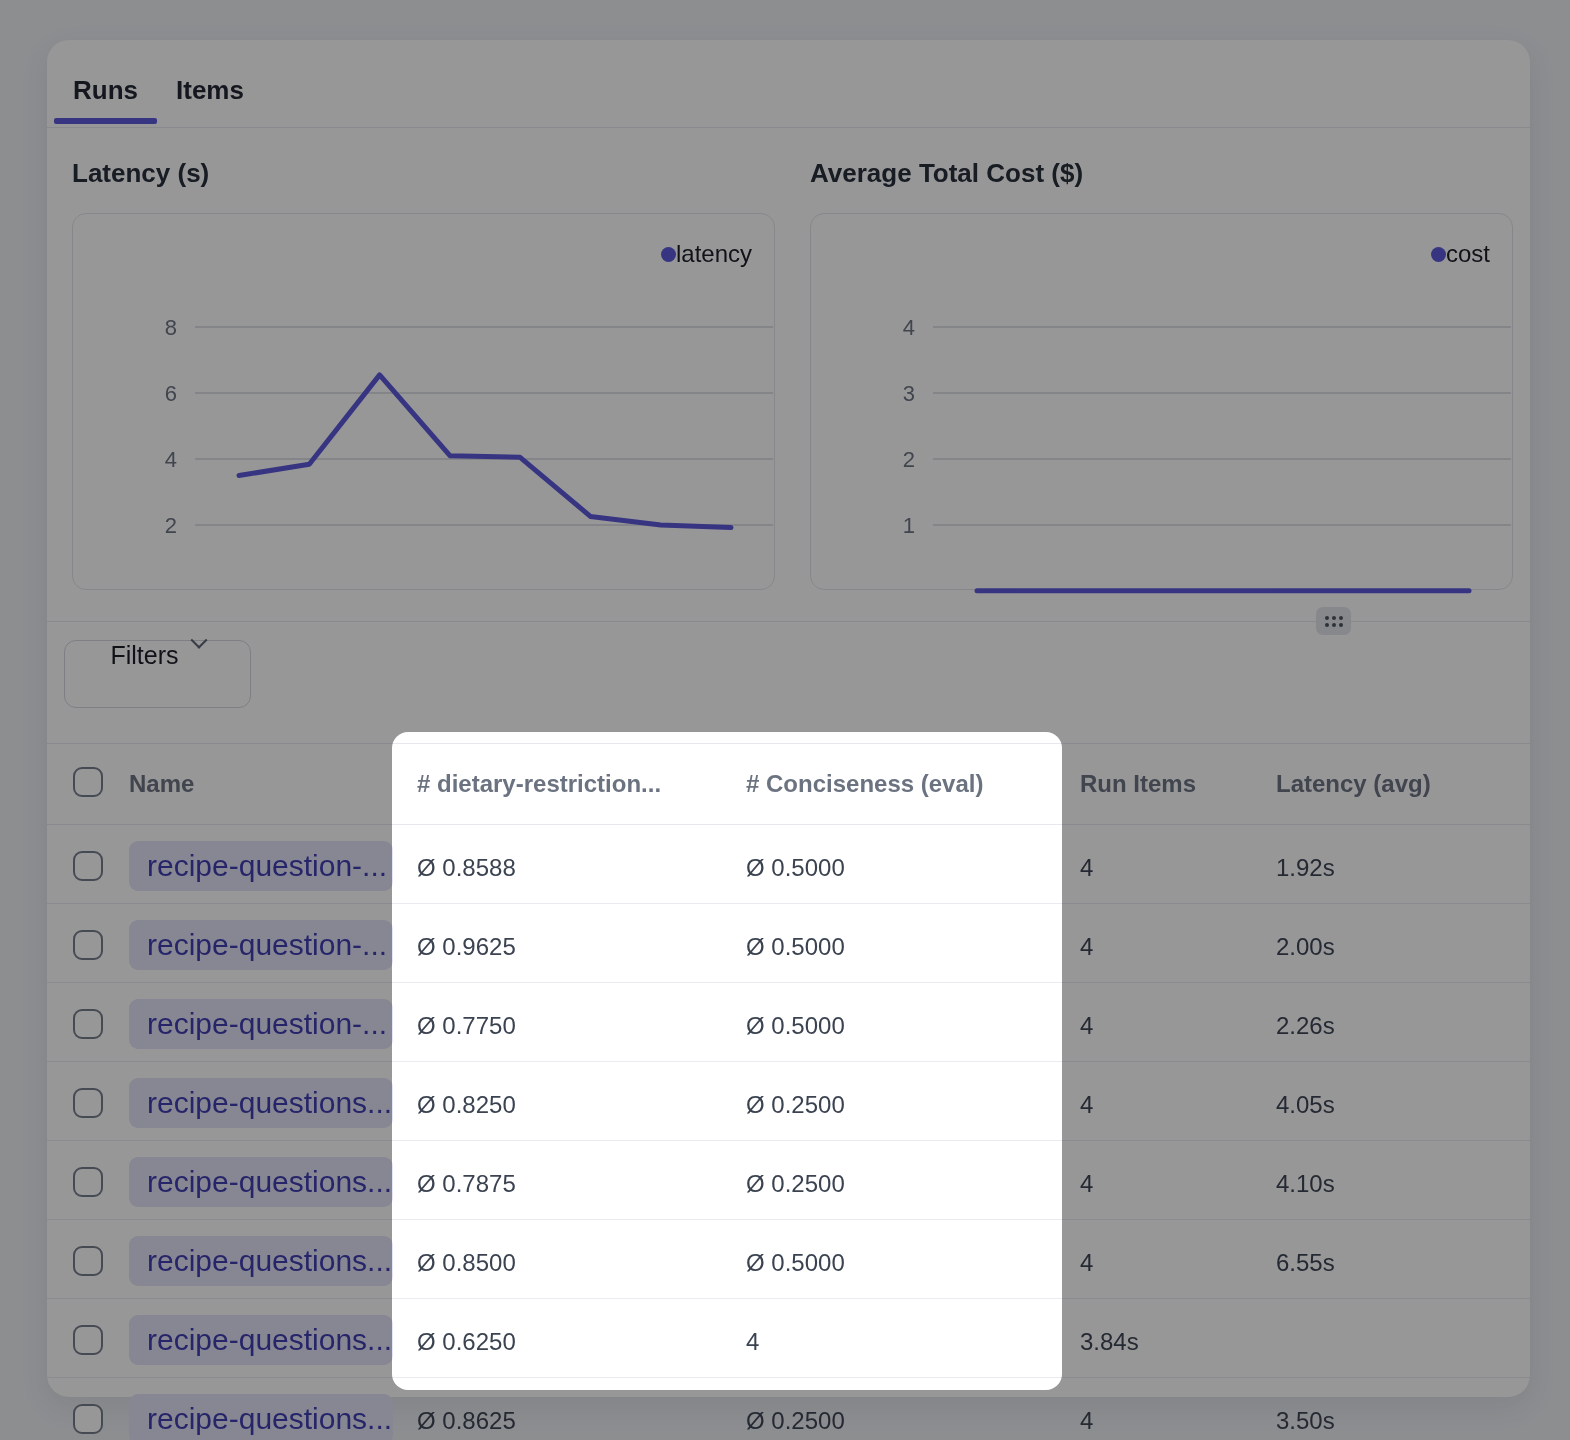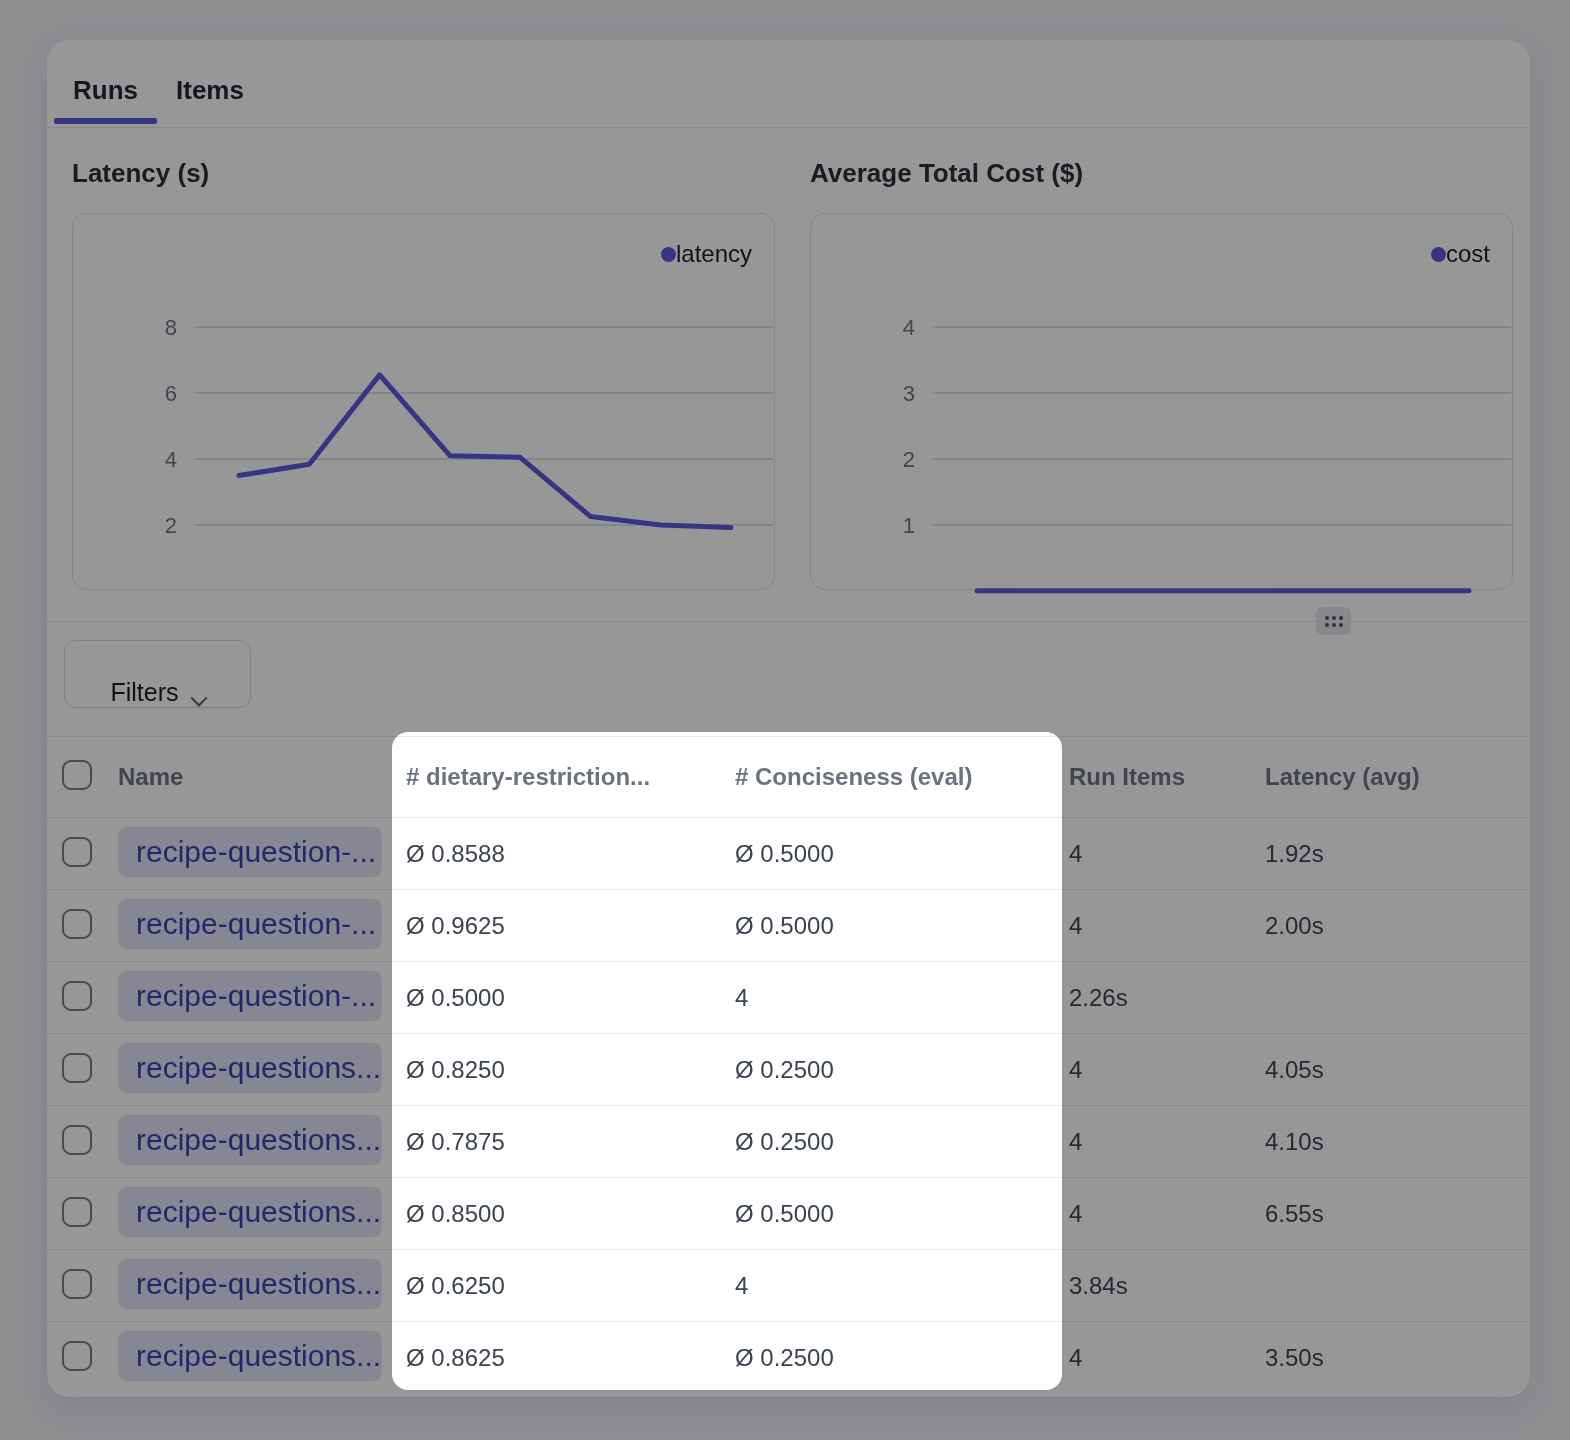--- a/index.html
+++ b/index.html
@@ -69,36 +69,36 @@
     background:#e3e5ea;border-radius:7px;z-index:2;
     display:grid;grid-template-columns:repeat(3,4px);grid-template-rows:repeat(2,4px);
     gap:3px;justify-content:center;align-content:center;cursor:grab;
   }
   .drag-handle i{width:4px;height:4px;border-radius:50%;background:#4b525e;}
 
   
   .filters-btn{
     position:absolute;top:600px;left:17px;width:187px;height:68px;
     background:#fff;border:1.5px solid #d3d6dc;border-radius:12px;
-    display:flex;align-items:flex-end;justify-content:center;gap:14px;
+    display:flex;align-items:flex-start;justify-content:center;gap:14px;
     font-family:inherit;font-size:25px;font-weight:500;color:var(--dark-text);cursor:pointer;
   }
   .chev{
     width:12px;height:12px;border-right:2.5px solid #5b6472;border-bottom:2.5px solid #5b6472;
     transform:rotate(45deg) translate(-2px,-2px);margin-top:-4px;
   }
 
   
   .table{position:absolute;top:696px;left:0;right:0;bottom:0;}
   .thead{
     height:82px;border-top:1.5px solid var(--border);border-bottom:1.5px solid var(--border);
   }
   .thead,.trow{
     display:grid;grid-template-columns:56px 288px 329px 334px 196px 1fr;
-    align-items:center;padding-left:15px;
+    align-items:center;padding-left:26px;margin-top:7px;
   }
   .trow{height:72px;border-bottom:1.5px solid var(--row-border);}
   .trow:last-child{border-bottom:none;}
   .hcell{font-size:24px;font-weight:600;color:var(--gray-text);white-space:nowrap;overflow:hidden;}
   .cell{font-size:24px;color:var(--cell-text);white-space:nowrap;}
   .checkbox{
     display:inline-block;width:30px;height:30px;border:2px solid #747c89;border-radius:9px;
     background:#fff;cursor:pointer;
   }
   .badge{
@@ -207,20 +207,21 @@
     <span><span class="badge">recipe-question-...</span></span>
     <span class="cell">Ø 0.9625</span>
     <span class="cell">Ø 0.5000</span>
     <span class="cell">4</span>
     <span class="cell">2.00s</span>
   </div>
 
   <div class="trow">
     <span><span class="checkbox"></span></span>
     <span><span class="badge">recipe-question-...</span></span>
+    <span class="cell">Ø 0.7750</span>
     <span class="cell">Ø 0.5000</span>
     <span class="cell">4</span>
     <span class="cell">2.26s</span>
   </div>
 
   <div class="trow">
     <span><span class="checkbox"></span></span>
     <span><span class="badge">recipe-questions...</span></span>
     <span class="cell">Ø 0.8250</span>
     <span class="cell">Ø 0.2500</span>

